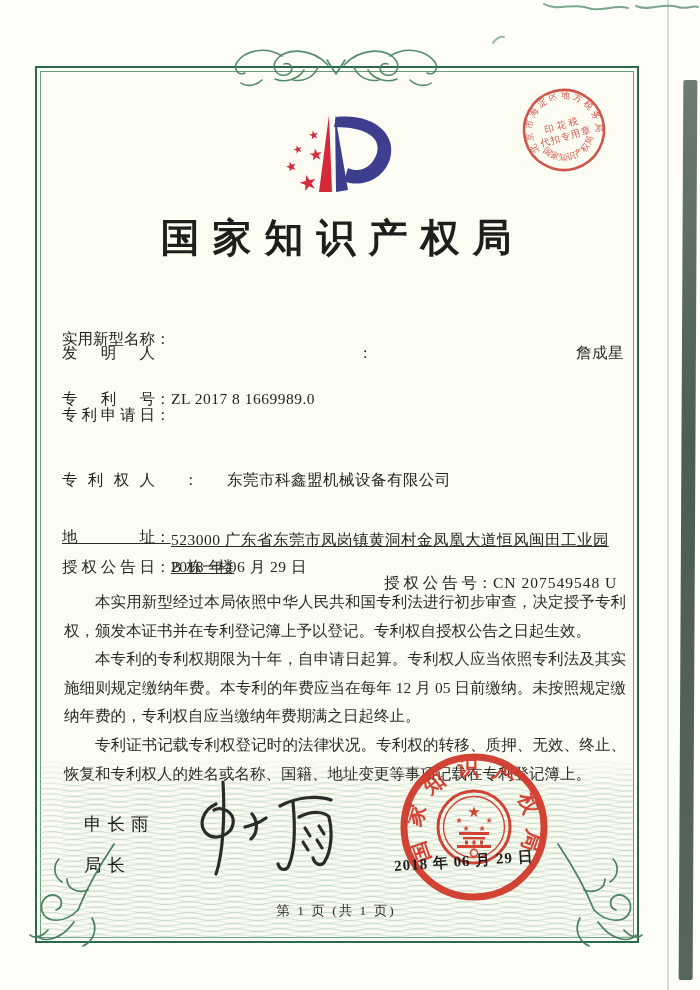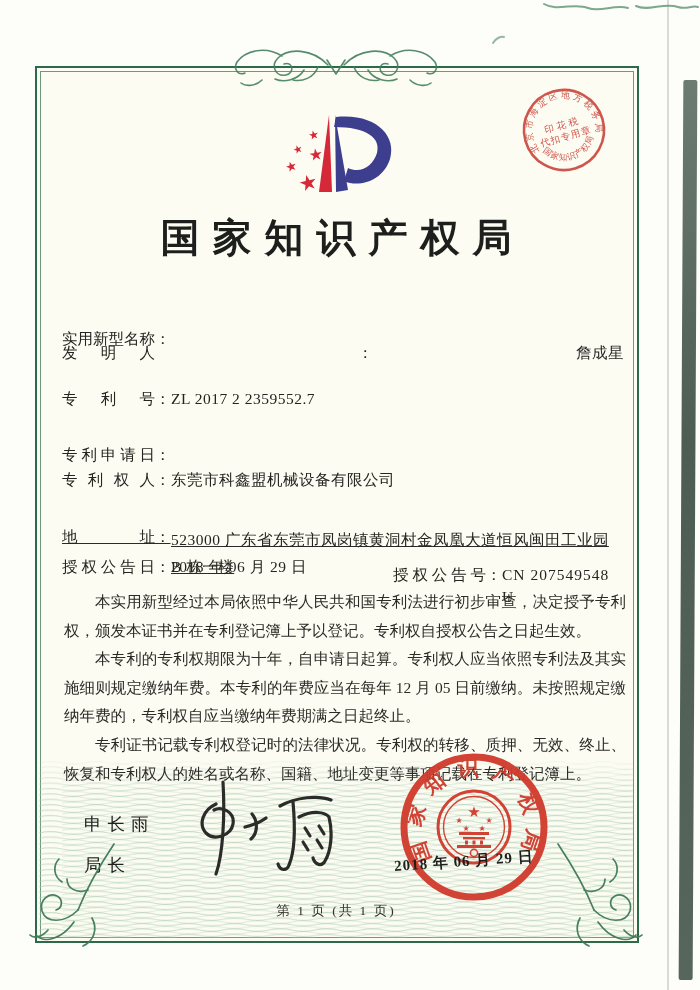--- a/index.html
+++ b/index.html
@@ -15,21 +15,21 @@
   .frame-inner{position:absolute;left:3px;top:3px;right:3px;bottom:3px;border:1px solid #6d9a7e;}
   .abs{position:absolute;}
   .cert-no{left:60px;top:110px;font-size:17px;letter-spacing:3px;color:#23231f;}
   .title{left:0;top:211px;width:672px;text-align:center;font-size:39px;letter-spacing:13px;
          text-indent:13px;font-weight:600;color:#1d1f1c;}
   .field-row{left:62px;width:562px;font-size:15.5px;line-height:22px;display:flex;align-items:flex-start;}
   .flabel{display:inline-block;width:93px;text-align:justify;text-align-last:justify;flex:0 0 93px;color:#242420;}
   .fcolon{flex:0 0 16px;}
   .fvalue{letter-spacing:.5px;color:#242420;}
   .fvalue.addr{max-width:455px;line-height:27px;}
-  .pair2{position:absolute;left:322px;top:8px;display:flex;margin-left:9px;}
+  .pair2{position:absolute;left:322px;top:16px;display:flex;}
   .paras{left:64px;top:588px;width:562px;font-size:15.5px;line-height:28.6px;text-align:justify;color:#2b2b27;}
   .paras p{margin:0;text-indent:2em;}
   .director{left:84px;top:804px;font-size:17.5px;line-height:41px;letter-spacing:6px;color:#20201c;}
   .seal-date{left:394px;top:851px;width:170px;font-size:15px;letter-spacing:1px;color:#1d1d1b;
              transform:rotate(-4deg);font-weight:600;}
   .footer{left:236px;top:902px;width:200px;text-align:center;font-size:13.5px;letter-spacing:2px;color:#33332f;}
   svg{display:block;}
   .sig{opacity:.92;}
 </style>
 </head>
@@ -125,27 +125,27 @@
     <span class="fcolon">：</span>
   </div>
   <div class="abs field-row" style="top:342px;justify-content:space-between;">
     <span class="flabel">发明人</span>
     <span class="fcolon">：</span>
     <span class="fvalue">詹成星</span>
   </div>
   <div class="abs field-row" style="top:388px;">
     <span class="flabel">专利号</span>
     <span class="fcolon">：</span>
-    <span class="fvalue">ZL 2017 2 2359552.7</span>
-  </div>
-  <div class="abs field-row" style="top:444px;">
+    <span class="fvalue">ZL 2017 8 1669989.0</span>
+  </div>
+  <div class="abs field-row" style="top:404px;">
     <span class="flabel">专利申请日</span>
     <span class="fcolon">：</span>
   </div>
-  <div class="abs field-row" style="top:469px;">
+  <div class="abs field-row" style="top:469px;gap:28px;">
     <span class="flabel">专利权人</span>
     <span class="fcolon">：</span>
     <span class="fvalue">东莞市科鑫盟机械设备有限公司</span>
   </div>
   <div class="abs field-row" style="top:526px;text-decoration:underline;">
     <span class="flabel">地址</span>
     <span class="fcolon">：</span>
     <span class="fvalue addr">523000 广东省东莞市凤岗镇黄洞村金凤凰大道恒风闽田工业园 B 栋一楼</span>
   </div>
   <div class="abs field-row" style="top:556px;">

